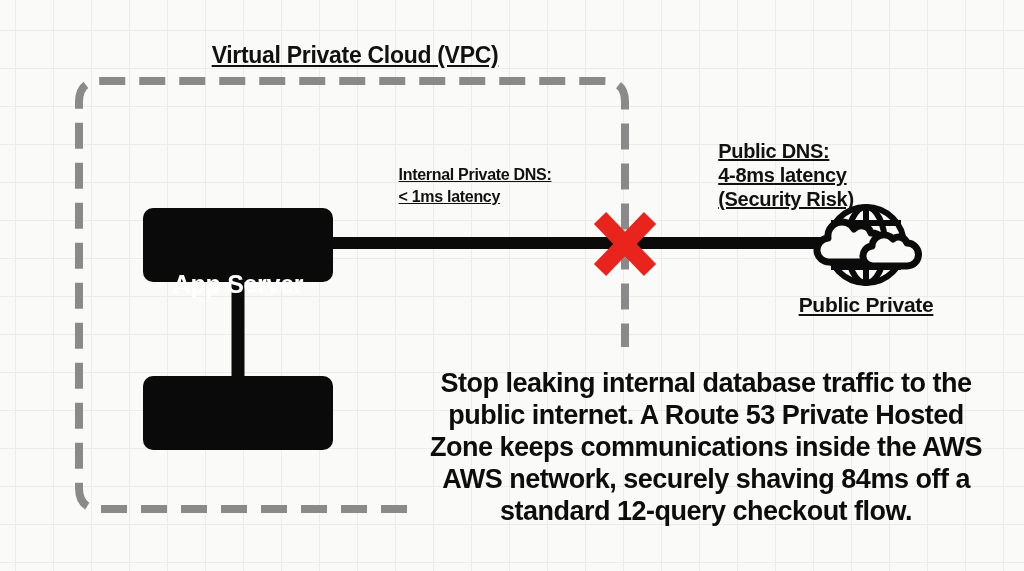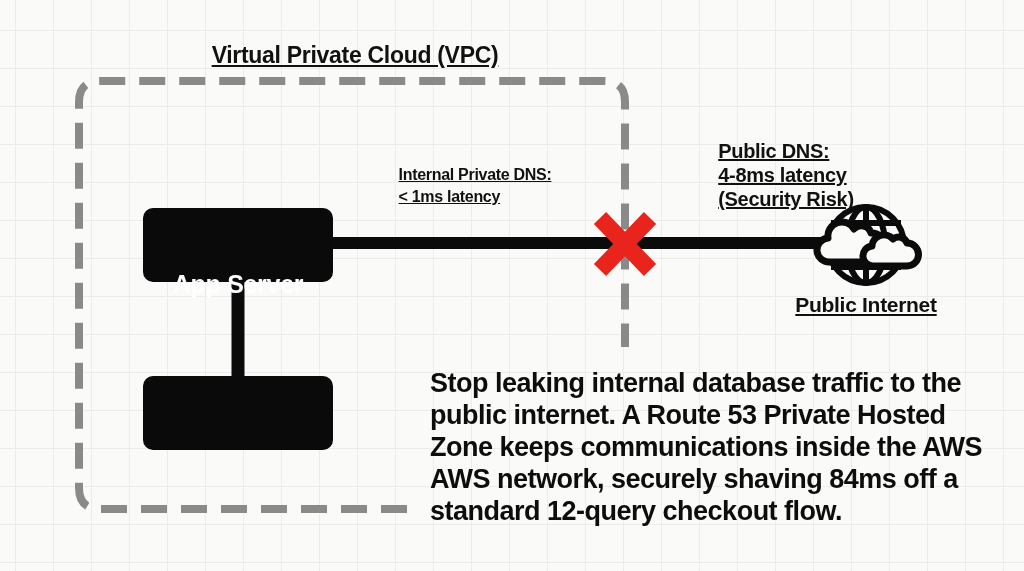--- a/index.html
+++ b/index.html
@@ -24,21 +24,21 @@
   .lbl-public-internet{top:293px;left:866px;font-size:21px;letter-spacing:-0.3px;}
   .node-label{
     position:absolute;color:#fff;font-weight:bold;font-size:25px;
     display:flex;align-items:center;justify-content:center;
     letter-spacing:-0.3px;
   }
   .node-label.app{left:143px;top:208px;width:190px;height:74px;margin-top:39px;}
   .node-label.db{left:143px;top:376px;width:190px;height:74px;}
   .caption{
     top:367px;left:430px;
-    font-size:27px;line-height:32px;letter-spacing:-0.5px;color:#0d0d0d;
+    font-size:27px;line-height:32px;letter-spacing:-0.5px;color:#0d0d0d;text-align:center;
   }
 </style>
 </head>
 <body>
 
 <div class="canvas">
 
   <svg class="diagram-svg" width="1024" height="571" viewBox="0 0 1024 571">
 
     <path d="M 407 509 L 100 509 Q 79 509 79 488 L 79 102 Q 79 81 100 81 L 604 81 Q 625 81 625 102 L 625 347" fill="none" stroke="#8a8a8a" stroke-width="8" stroke-dasharray="26 14" stroke-linejoin="round"></path>
@@ -69,21 +69,21 @@
 
   <div class="txt center-x vpc-title">Virtual Private Cloud (VPC)</div>
 
   <div class="txt center-x lbl-internal">Internal Private DNS:
 &lt; 1ms latency</div>
 
   <div class="txt center-x lbl-public-dns">Public DNS:
 4-8ms latency
 (Security Risk)</div>
 
-  <div class="txt center-x lbl-public-internet">Public Internet</div>
+  <div class="txt center-x lbl-public-internet">Public Private</div>
 
   <div class="node-label app">App Server</div>
 
 
   <div class="txt caption">Stop leaking internal database traffic to the
 public internet. A Route 53 Private Hosted
 Zone keeps communications inside the AWS
 AWS network, securely shaving 84ms off a
 standard 12-query checkout flow.</div>
 

